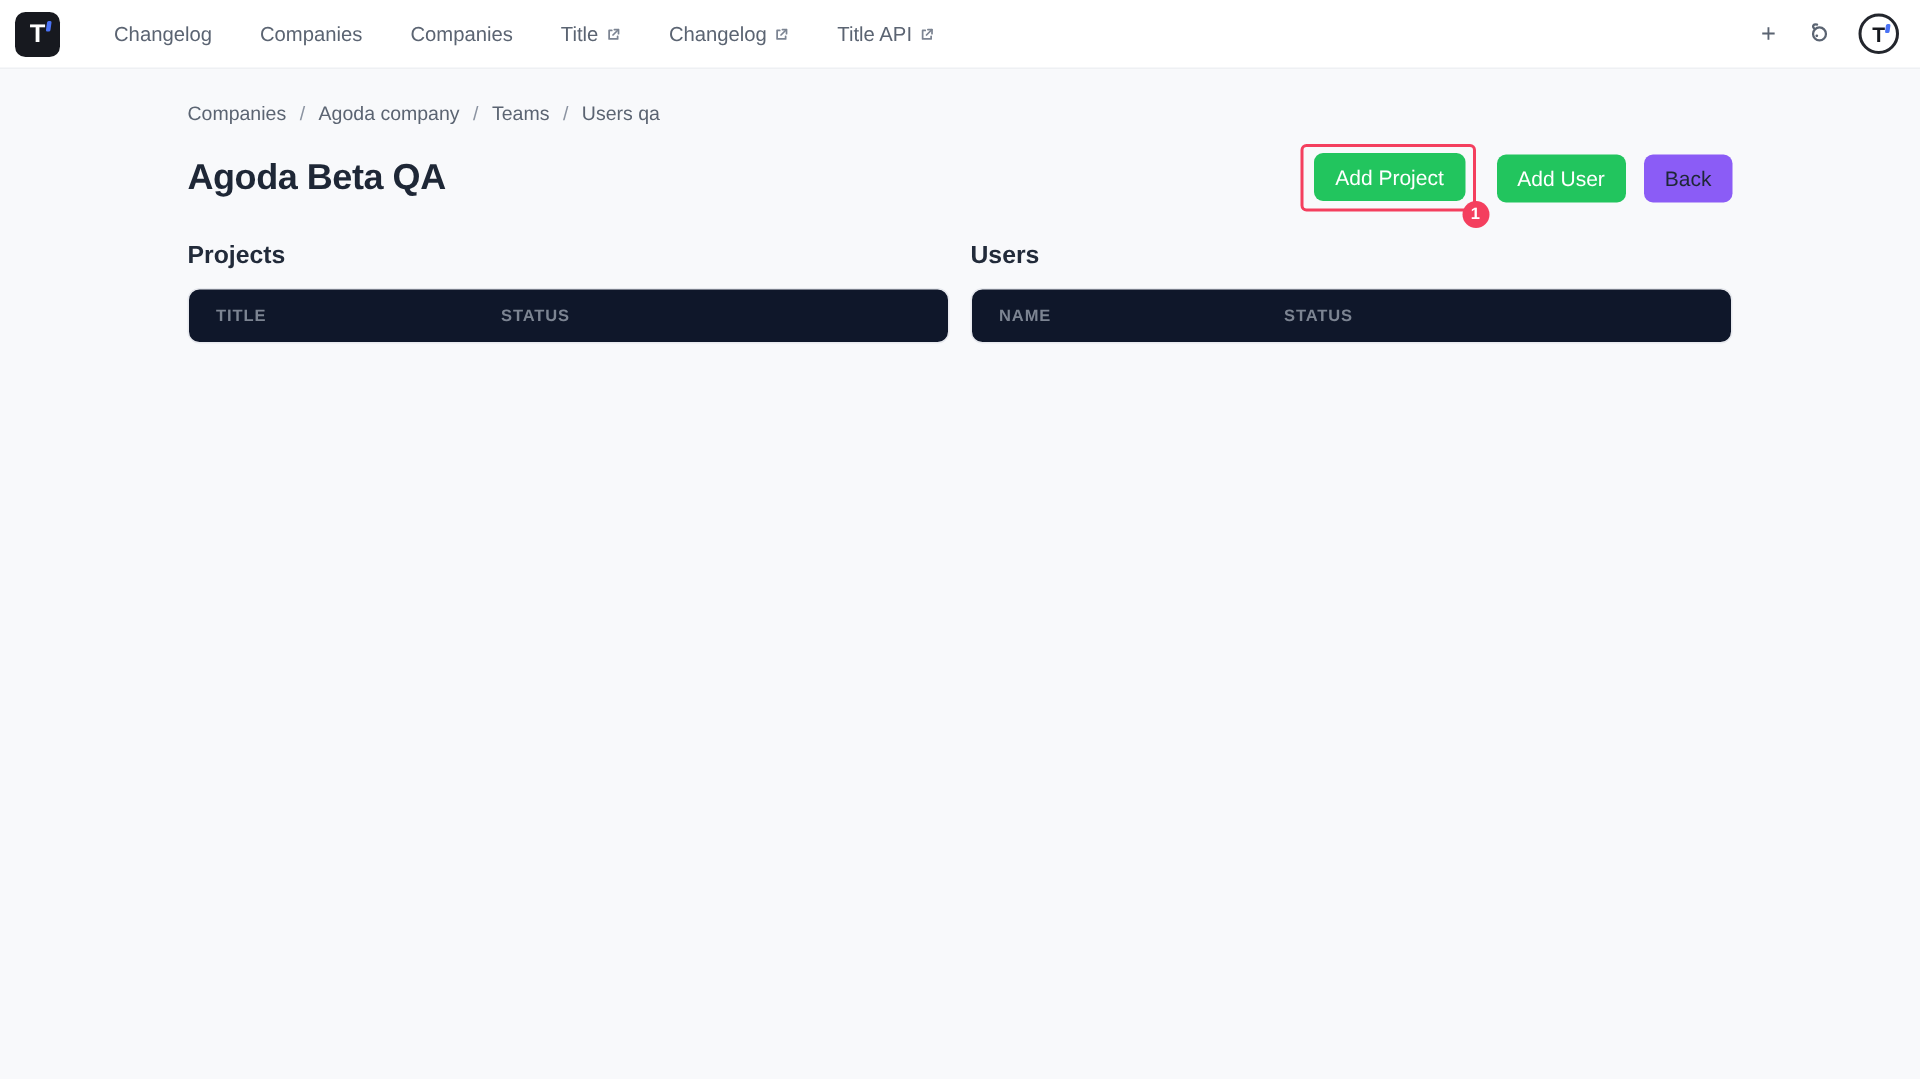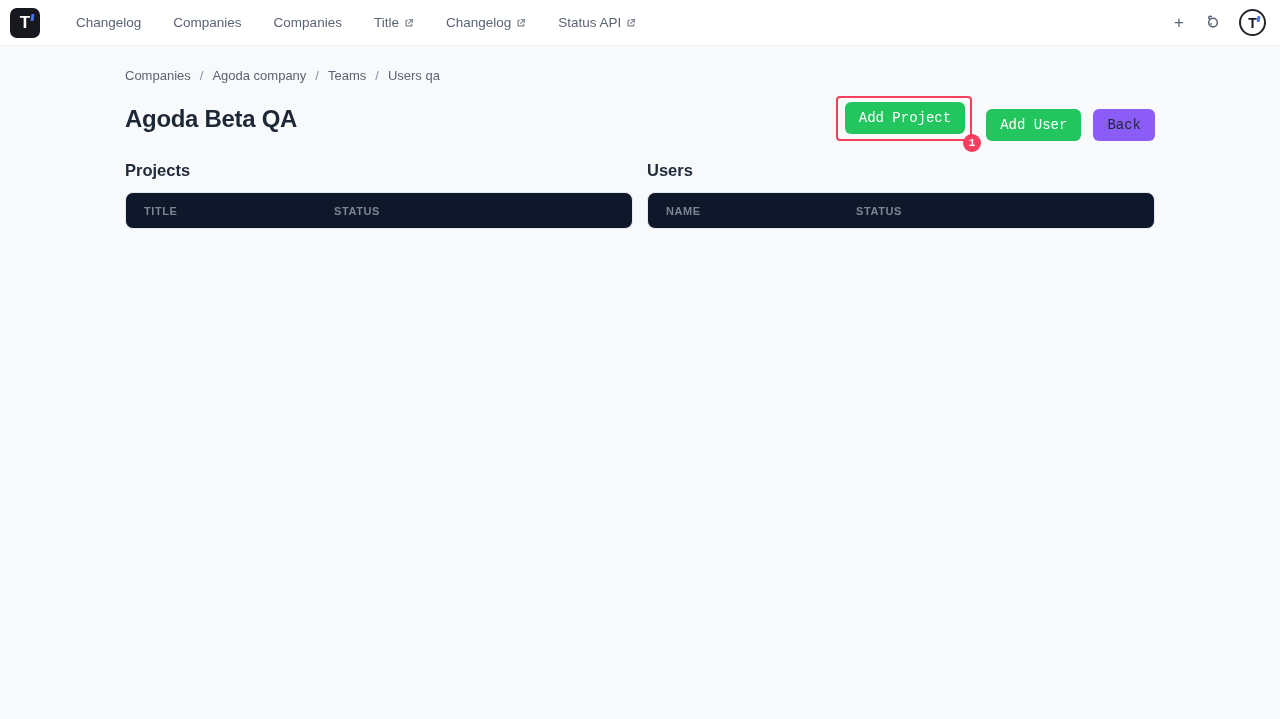--- a/index.html
+++ b/index.html
@@ -50,21 +50,21 @@
   
   .container { width:1030px; margin:0 auto; padding-top:22px; }
 
   .breadcrumb { display:flex; align-items:center; gap:9px; font-size:13px; color:#5b6472; }
   .crumb { cursor:pointer; }
   .crumb-sep { color:#8b93a1; cursor:default; }
 
   .title-row { display:flex; align-items:center; justify-content:space-between; margin-top:13px; }
   .page-title { font-size:24px; font-weight:bold; color:#1e2736; letter-spacing:-0.3px; }
 
-  .actions { display:flex; align-items:flex-end; gap:12px;font-family:Liberation Mono, monospace; }
+  .actions { display:flex; align-items:center; gap:12px; }
   .btn {
     height:32px; border:none; border-radius:6px; font-size:14px; font-weight:500;
     padding:0 14px; cursor:pointer; font-family:inherit; white-space:nowrap;
   }
   .btn-green { background:#22c55e; color:#ffffff; }
   .btn-back { background:#8b5cf6; color:#1e2736; }
 
   .annotated { position:relative; padding:6px 7px 7px 9px; margin-right:2px; }
   .anno-rect {
     position:absolute; inset:0; border:2px solid #f43f5e; border-radius:4px;
@@ -123,21 +123,21 @@
       <span>Changelog</span>
       <span class="ext-icon">
         <svg width="10" height="10" viewBox="0 0 12 12" fill="none" stroke="currentColor" stroke-width="1.4" stroke-linecap="round" stroke-linejoin="round">
           <path d="M4.6 2.7 H2.5 V9.5 H9.3 V7.4"></path>
             <path d="M6.7 2 H10 V5.3"></path>
             <path d="M9.8 2.2 L5.6 6.4"></path>
         </svg>
       </span>
     </a>
     <a class="nav-link">
-      <span>Status API</span>
+      <span>Title API</span>
       <span class="ext-icon">
         <svg width="10" height="10" viewBox="0 0 12 12" fill="none" stroke="currentColor" stroke-width="1.4" stroke-linecap="round" stroke-linejoin="round">
           <path d="M4.6 2.7 H2.5 V9.5 H9.3 V7.4"></path>
             <path d="M6.7 2 H10 V5.3"></path>
             <path d="M9.8 2.2 L5.6 6.4"></path>
         </svg>
       </span>
     </a>
   </nav>
 

